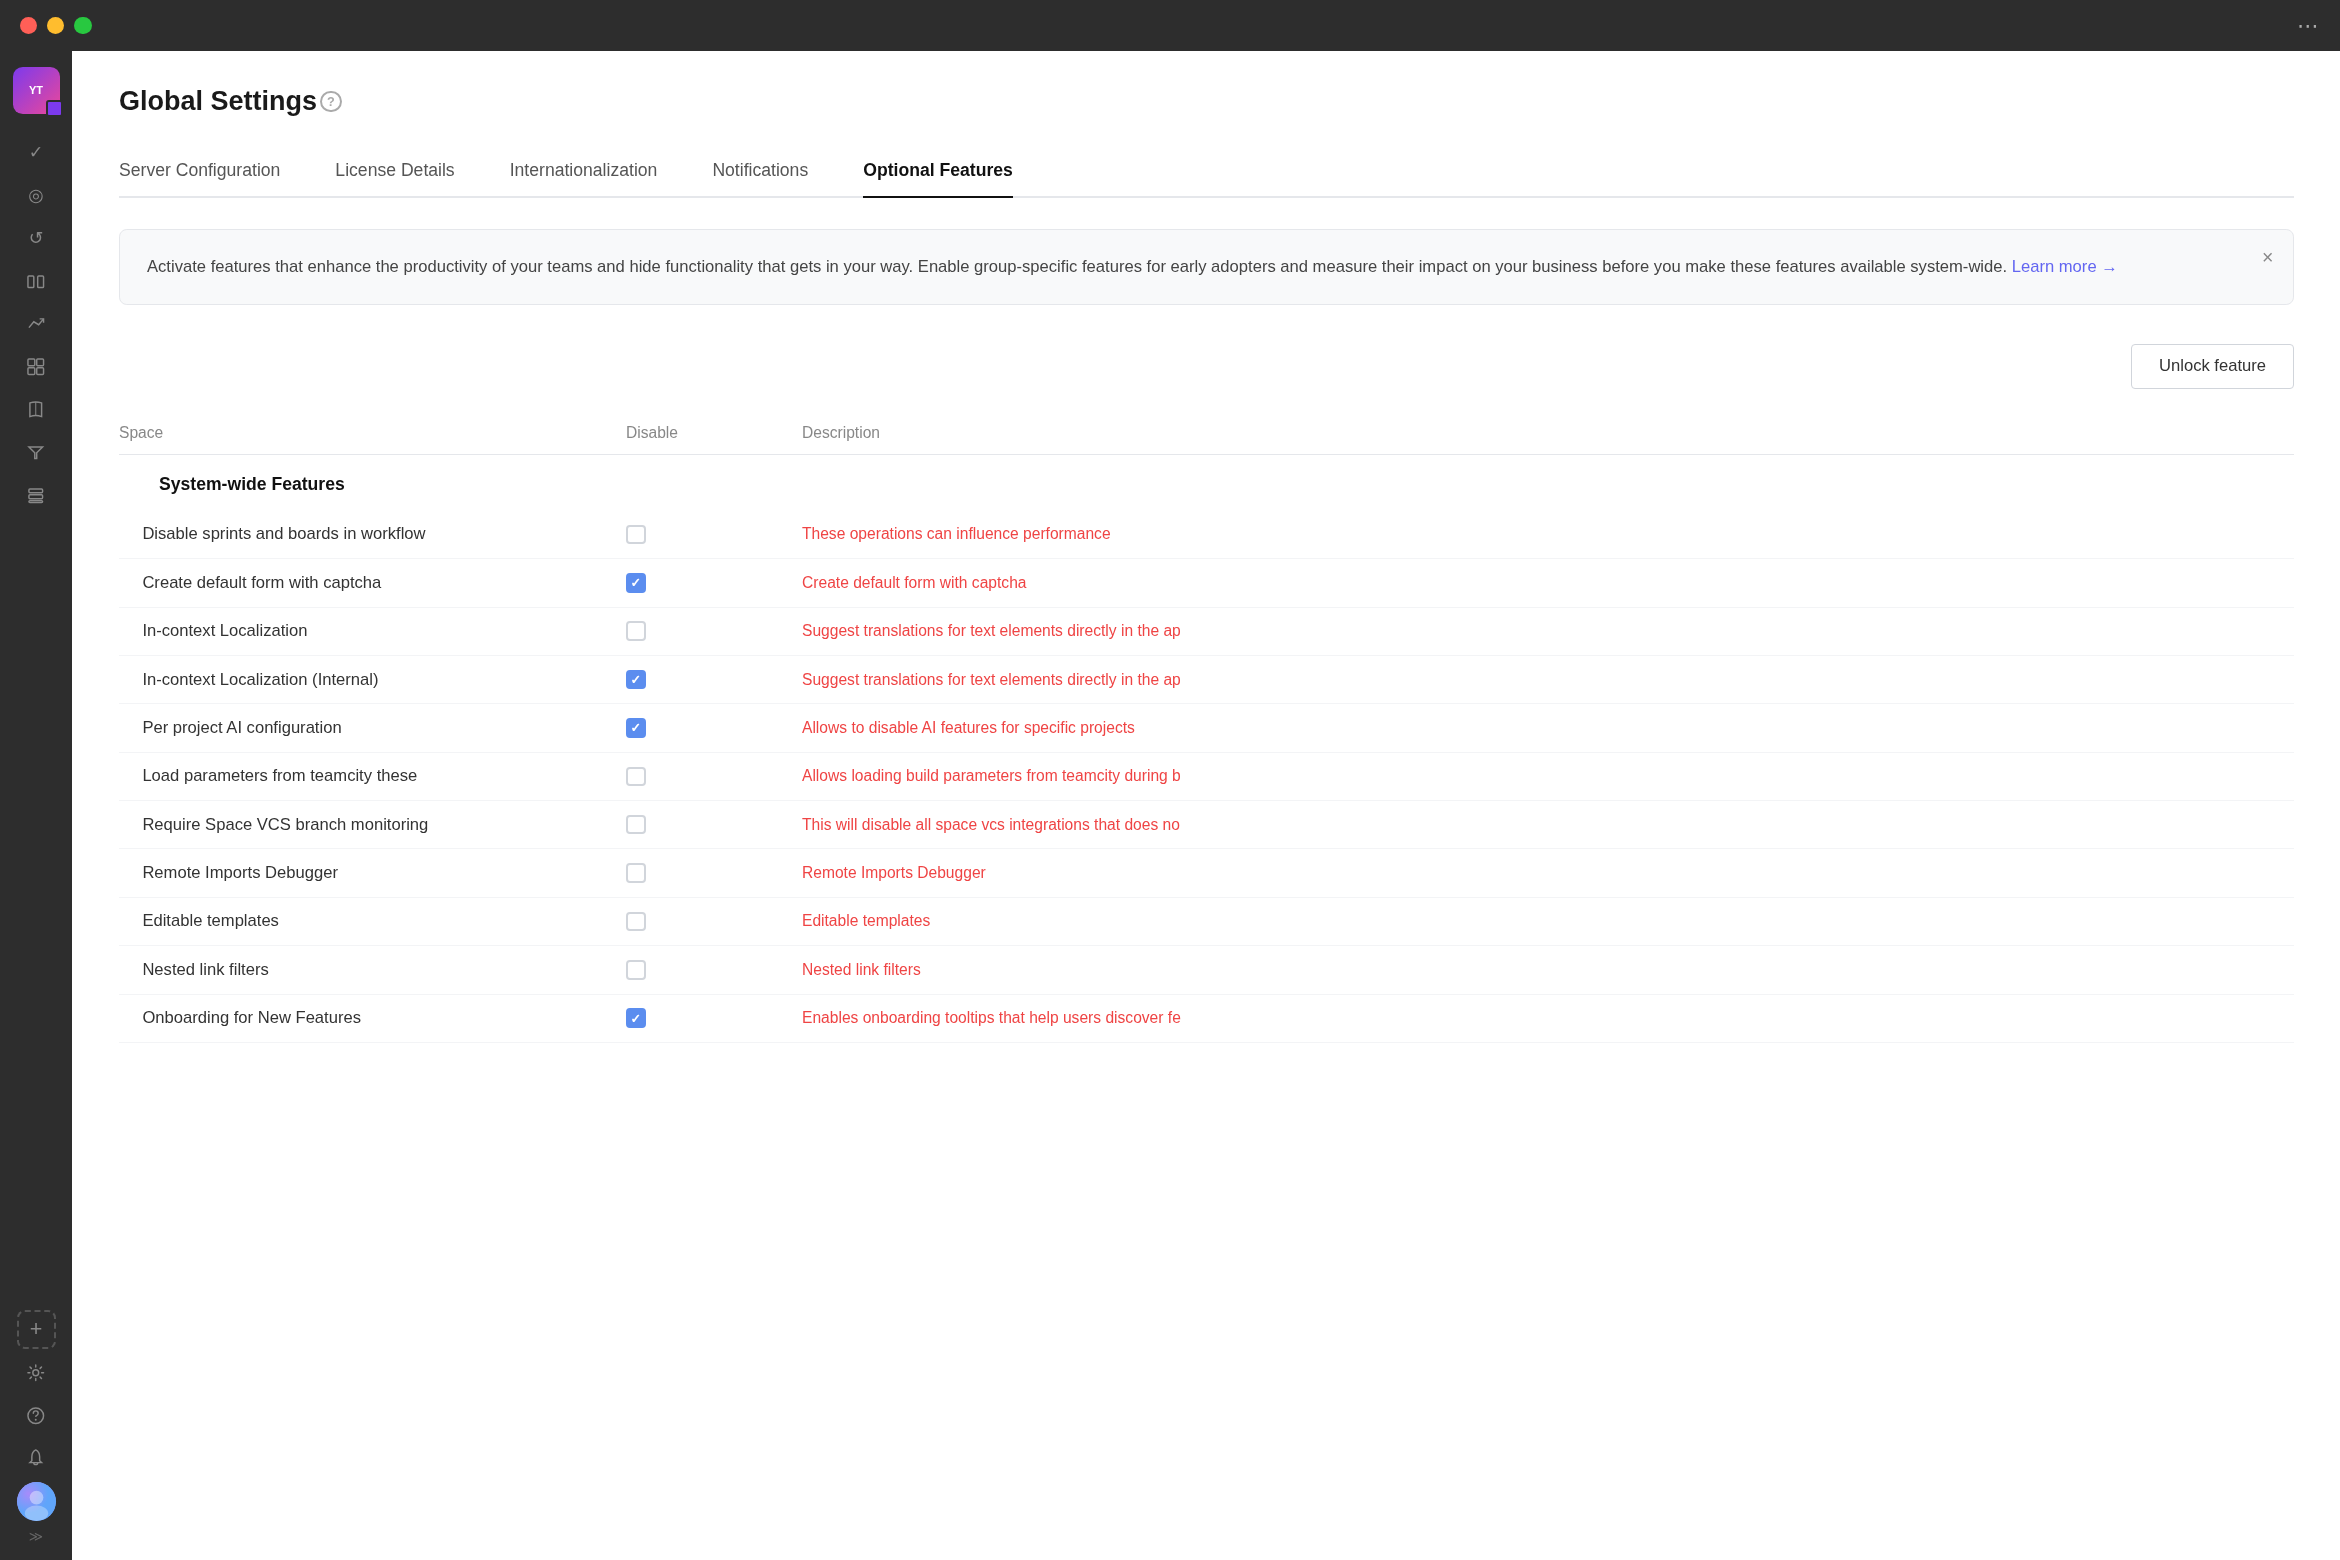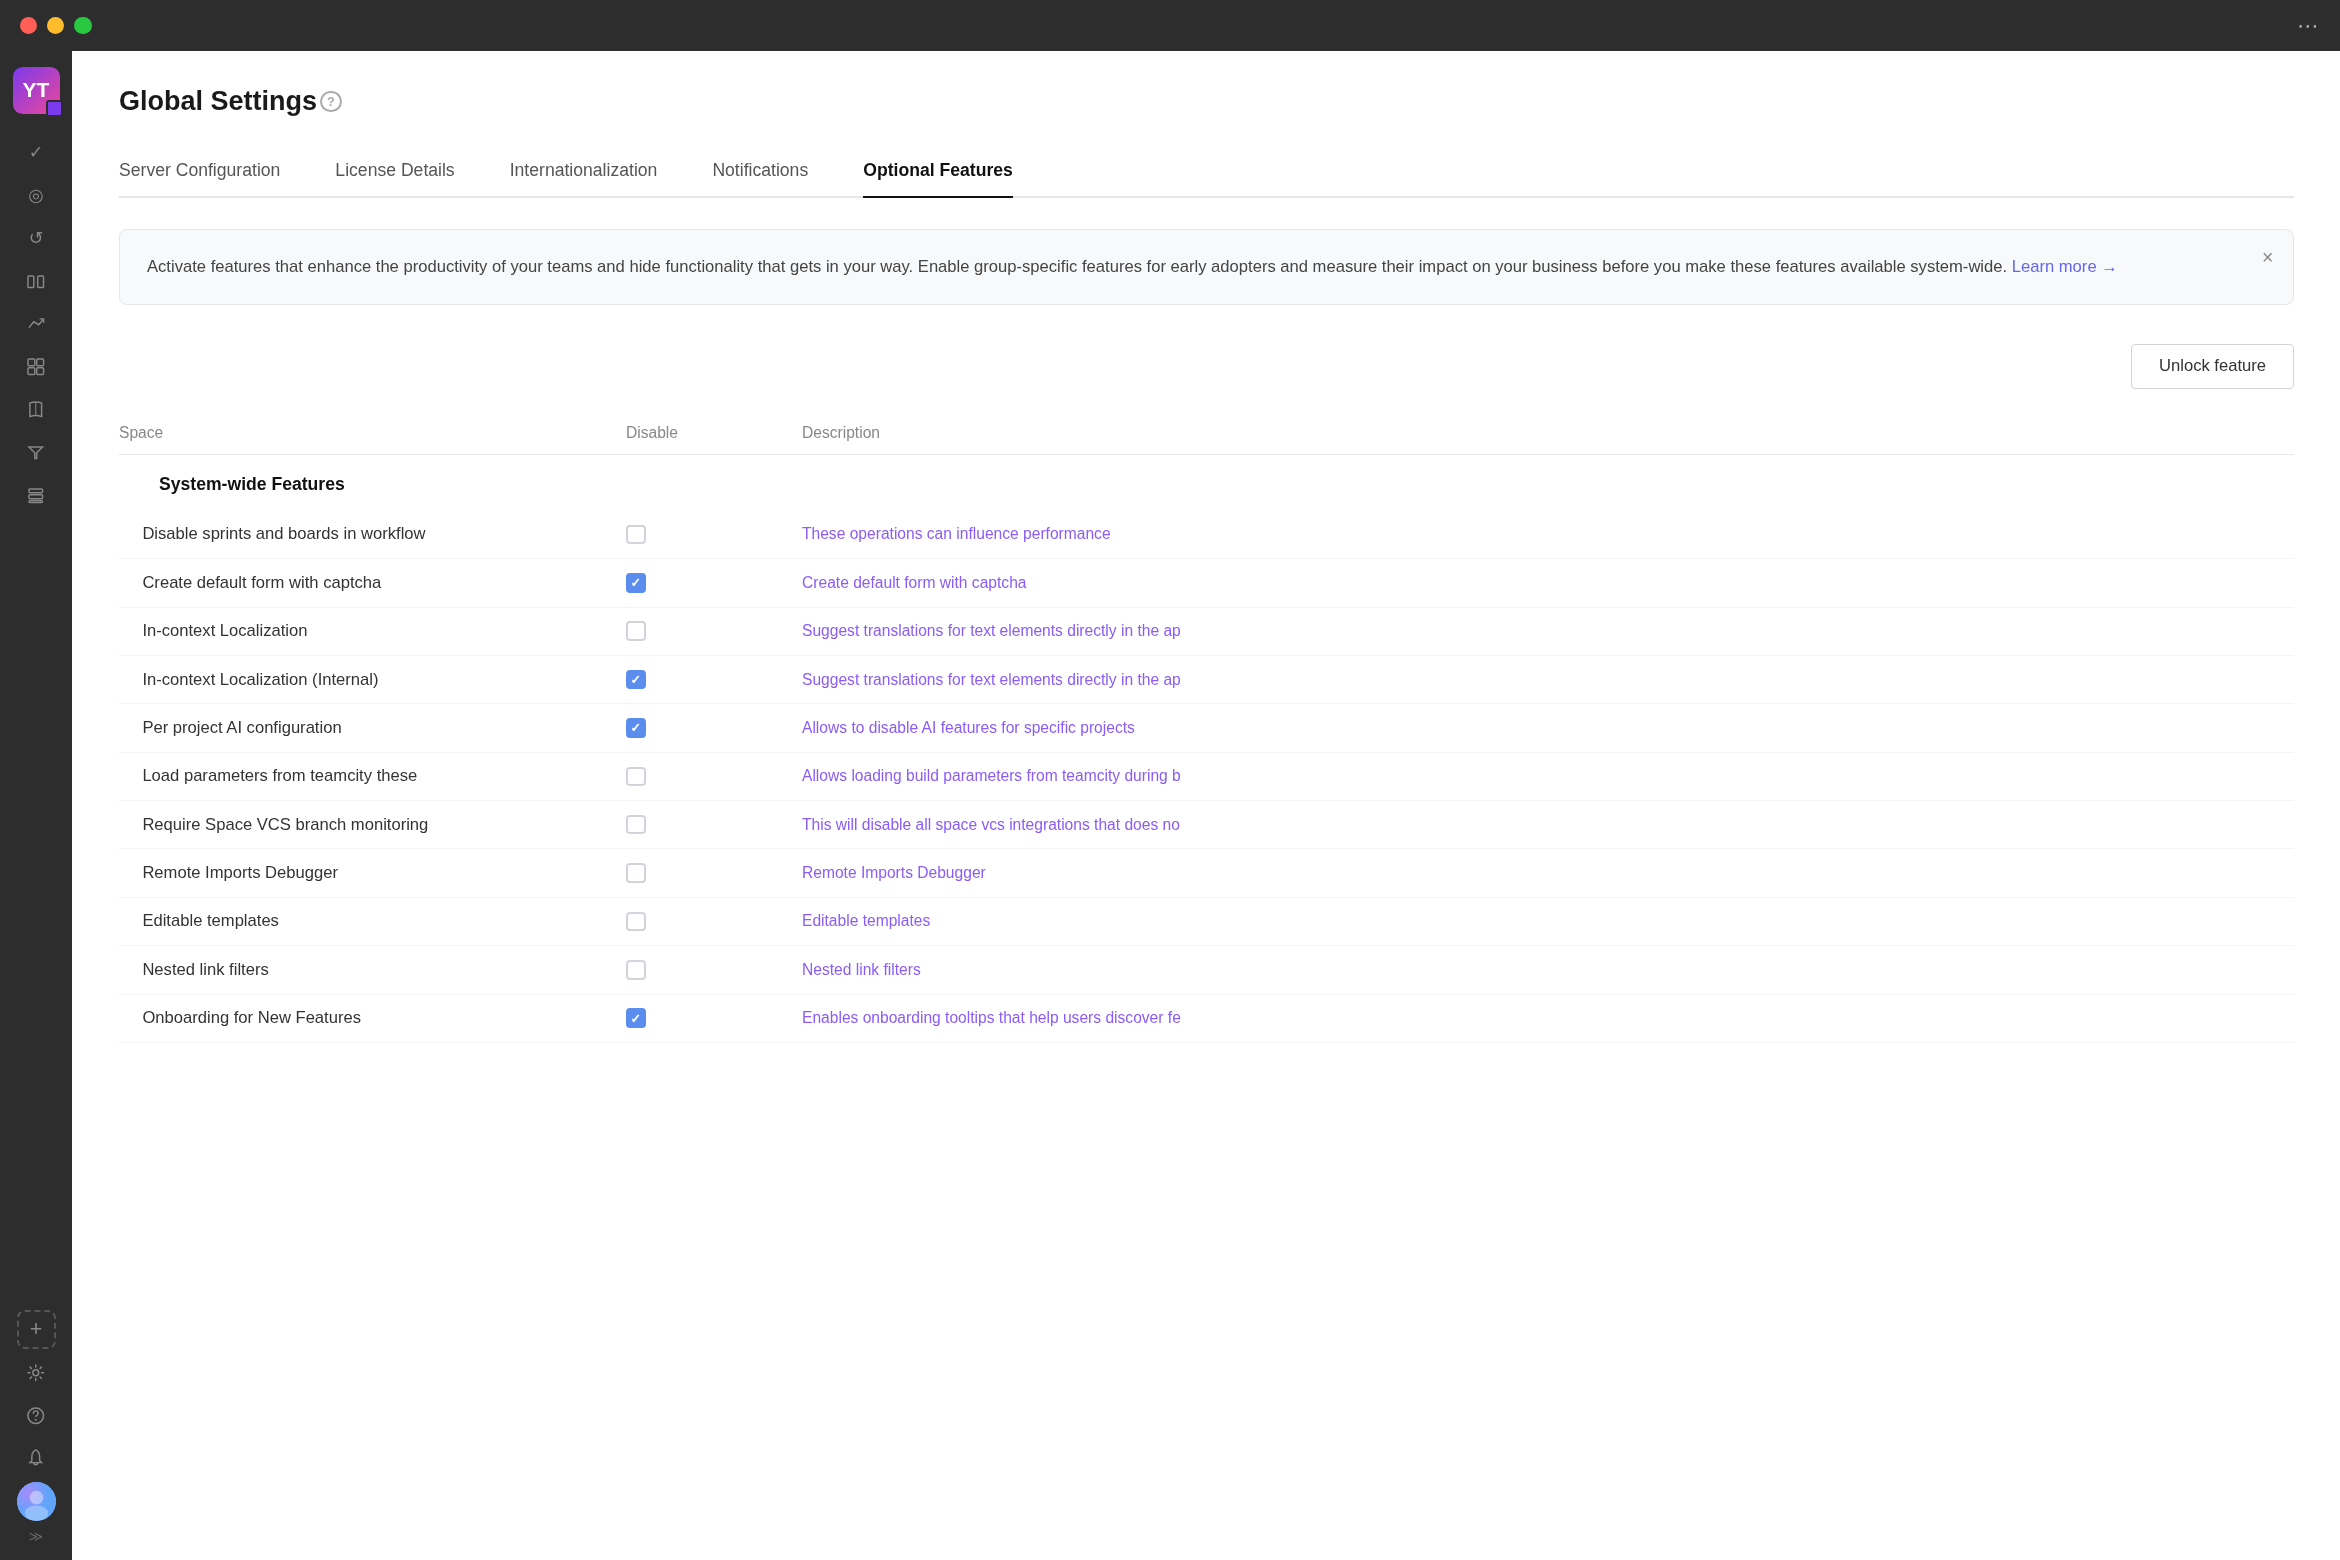--- a/index.html
+++ b/index.html
@@ -63,21 +63,21 @@
     .sidebar-logo {
       width: 47px;
       height: 47px;
       background: linear-gradient(135deg, #7c3aed, #ec4899);
       border-radius: 9.8px;
       display: flex;
       align-items: center;
       justify-content: center;
       color: white;
       font-weight: bold;
-      font-size: 21px;
+      font-size: 11px;
       margin-bottom: 15.6px;
       position: relative;
     }
     .sidebar-logo::after {
       content: '';
       position: absolute;
       bottom: -3.9px;
       right: -3.9px;
       width: 13.7px;
       height: 13.7px;
@@ -293,21 +293,21 @@
     }
 
     .checkbox.checked::after {
       content: '✓';
       color: white;
       font-size: 12.7px;
       font-weight: bold;
     }
 
     .feature-desc {
-      color: #8b5cf6;
+      color: #ef4444;
       font-size: 15.6px;
       overflow: hidden;
       text-overflow: ellipsis;
       white-space: nowrap;
       padding-right: 19.5px;
     }
   </style>
 </head>
 <body>
 

